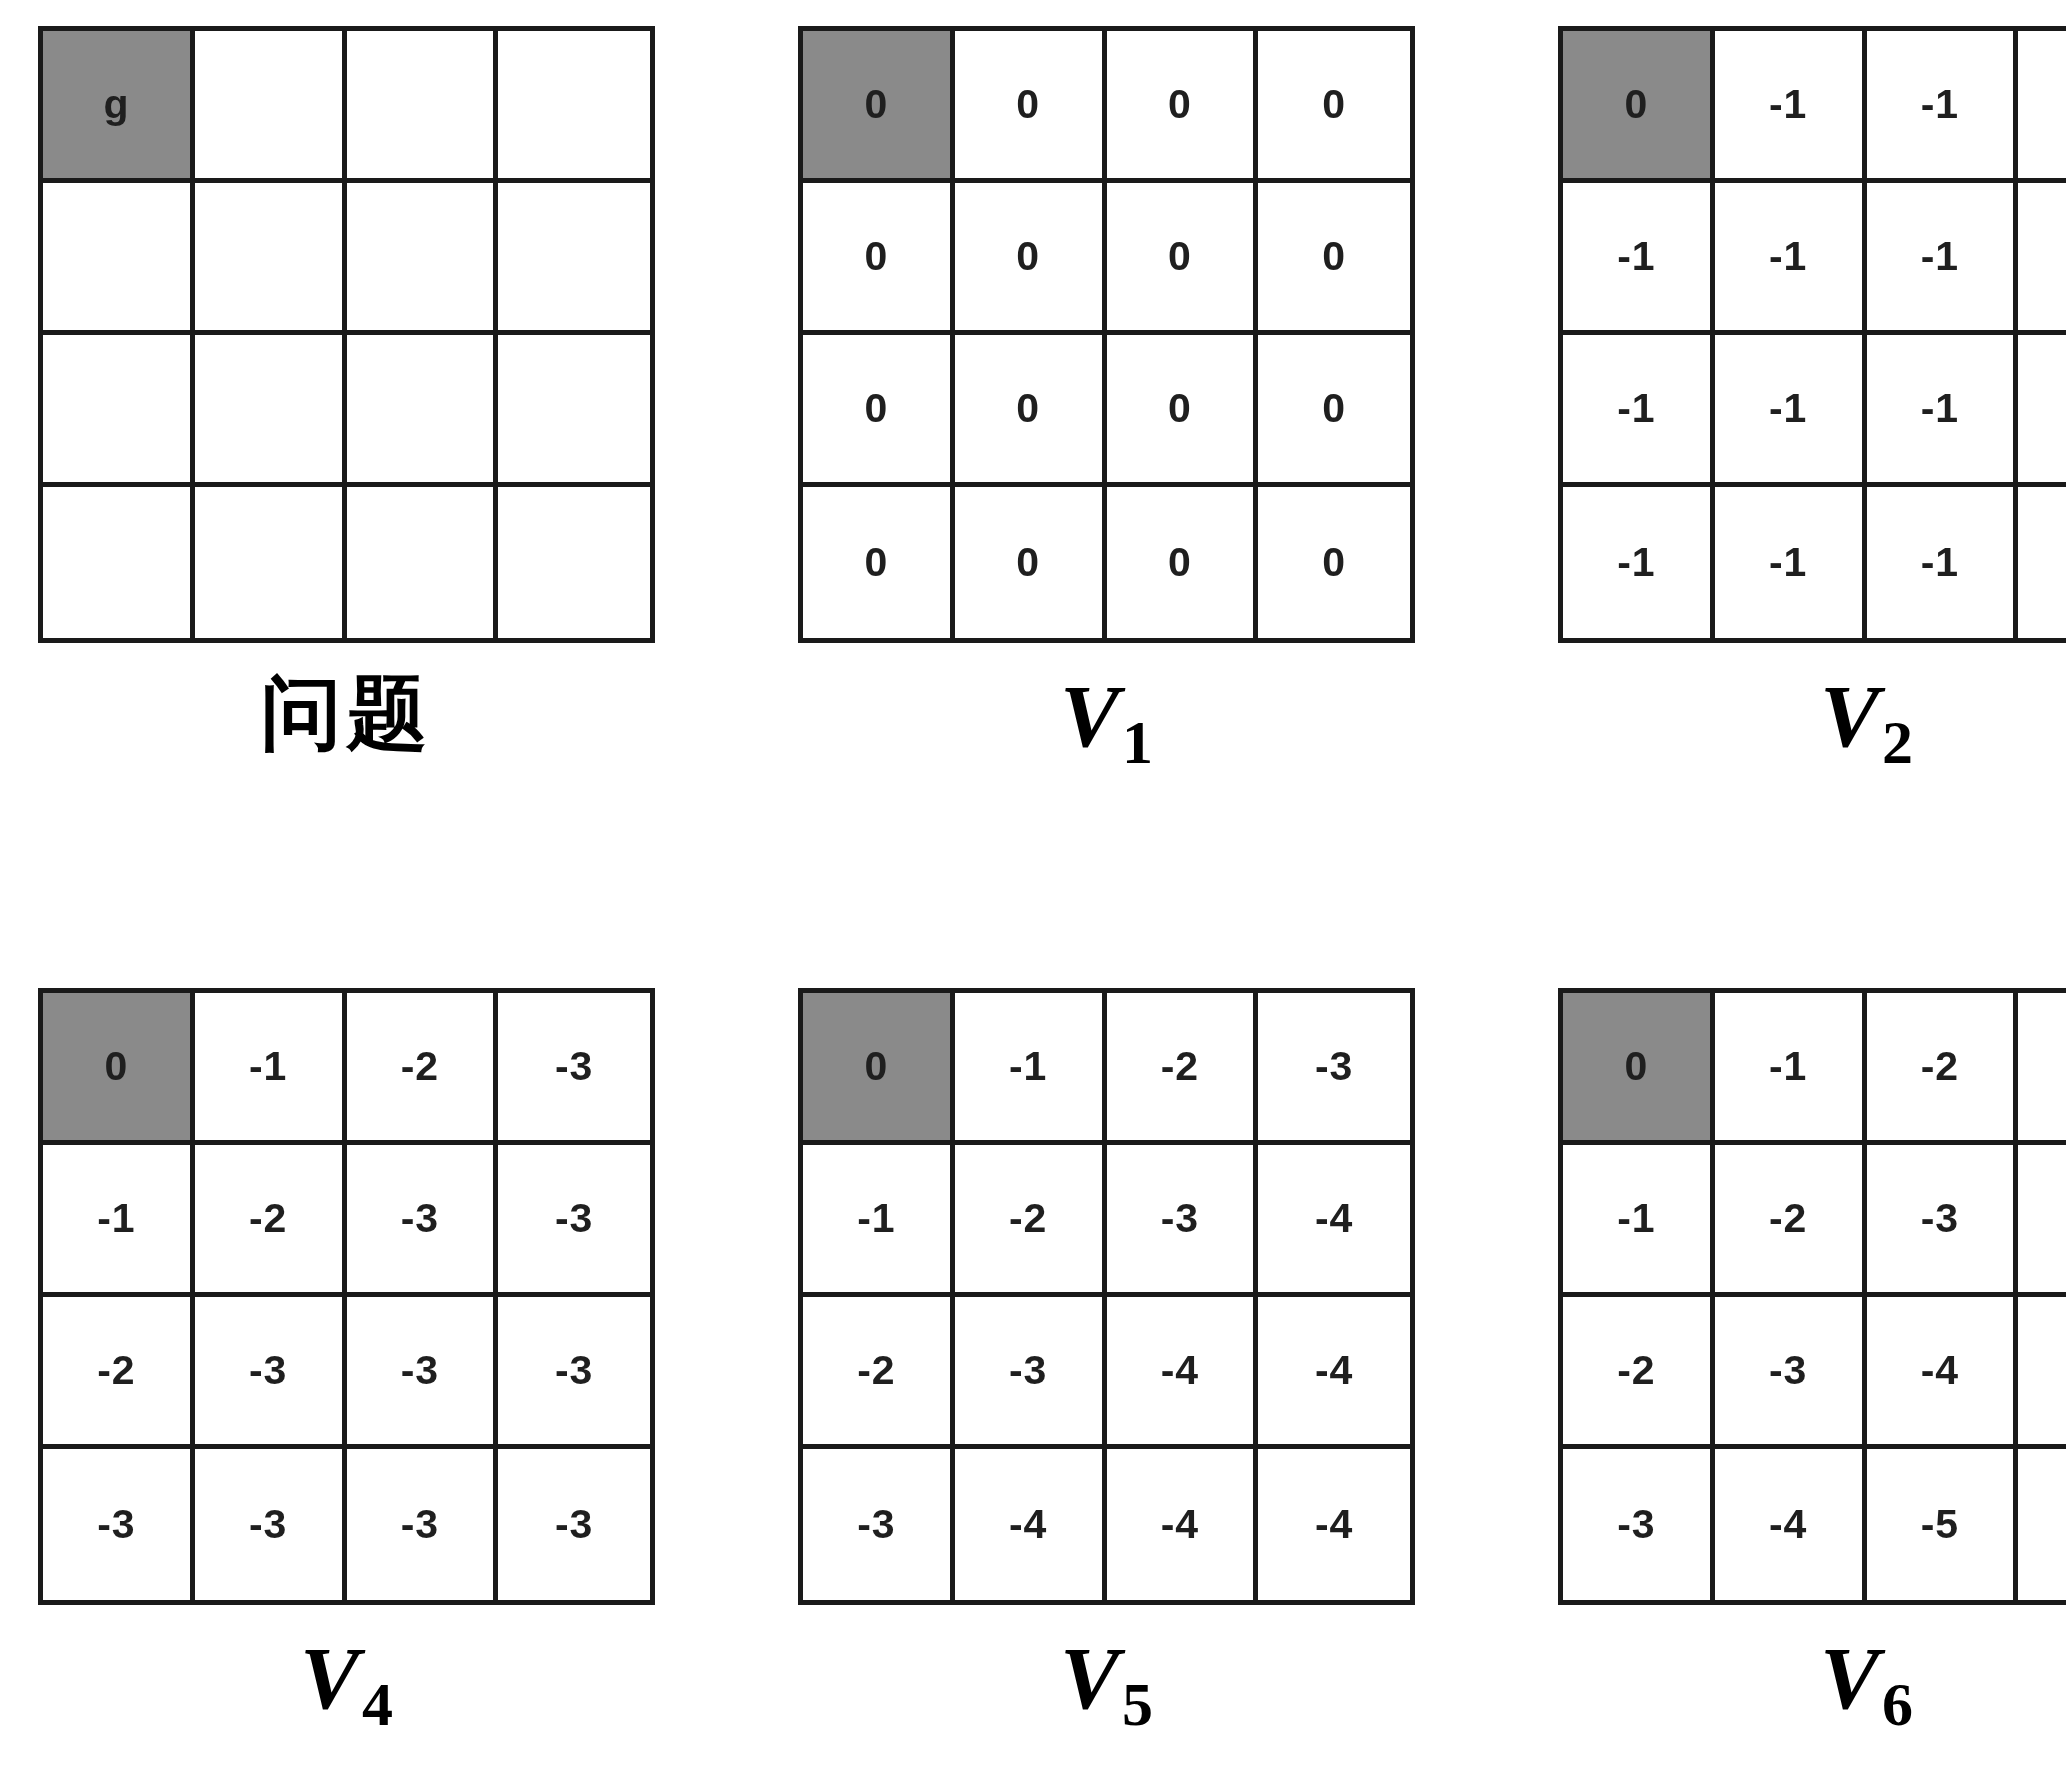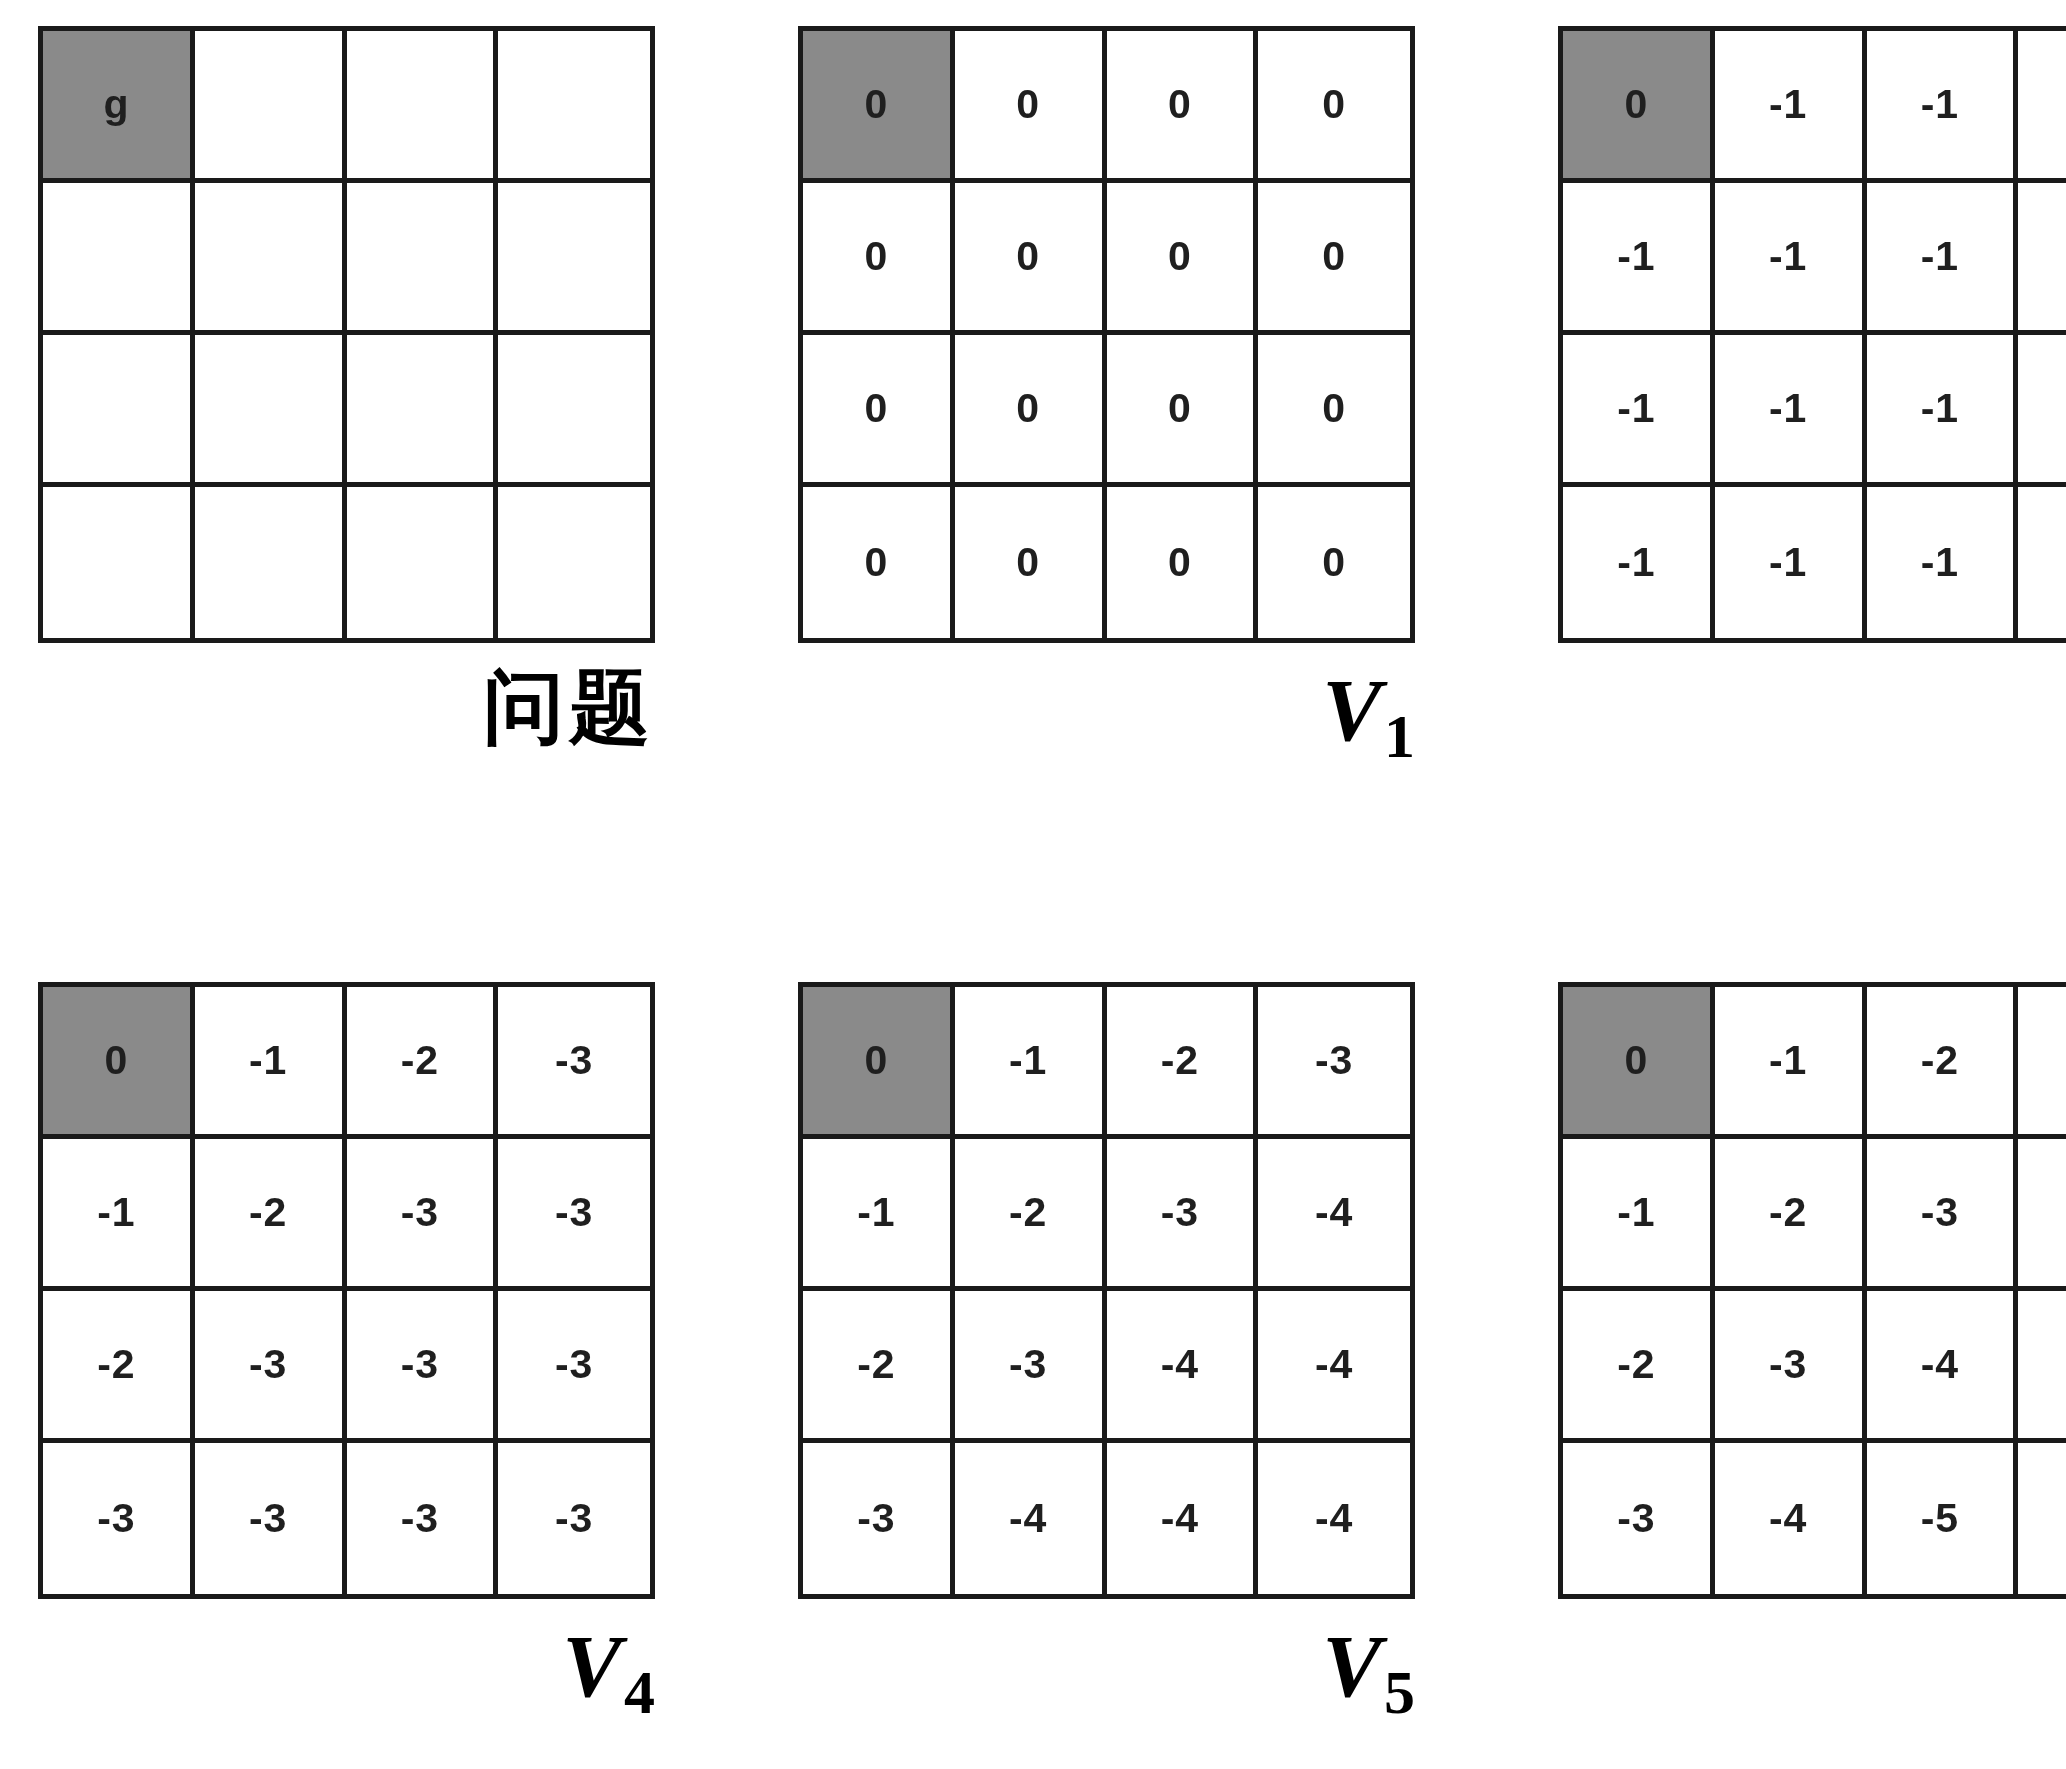--- a/index.html
+++ b/index.html
@@ -51,23 +51,23 @@
     font-size: 41px;
     font-weight: 600;
     color: var(--ink, #1f1f1f);
     letter-spacing: 0.8px;
   }
   .cell:nth-child(4n) { border-right: none; }
   .cell:nth-child(n+13) { border-bottom: none; }
   .cell.hl { background: var(--hl, #8a8a8a); }
   .label {
     height: 95px;
-    margin-top: 23px;
+    margin-top: 29px;
     display: flex;
-    justify-content: flex-end;
+    justify-content: center;
     align-items: flex-start;
     color: #000000;
   }
   .cjk-label {
     font-family: "DejaVu Serif", serif;
     font-weight: 700;
     font-size: 81px;
     letter-spacing: 5px;
     line-height: 1;
   }

